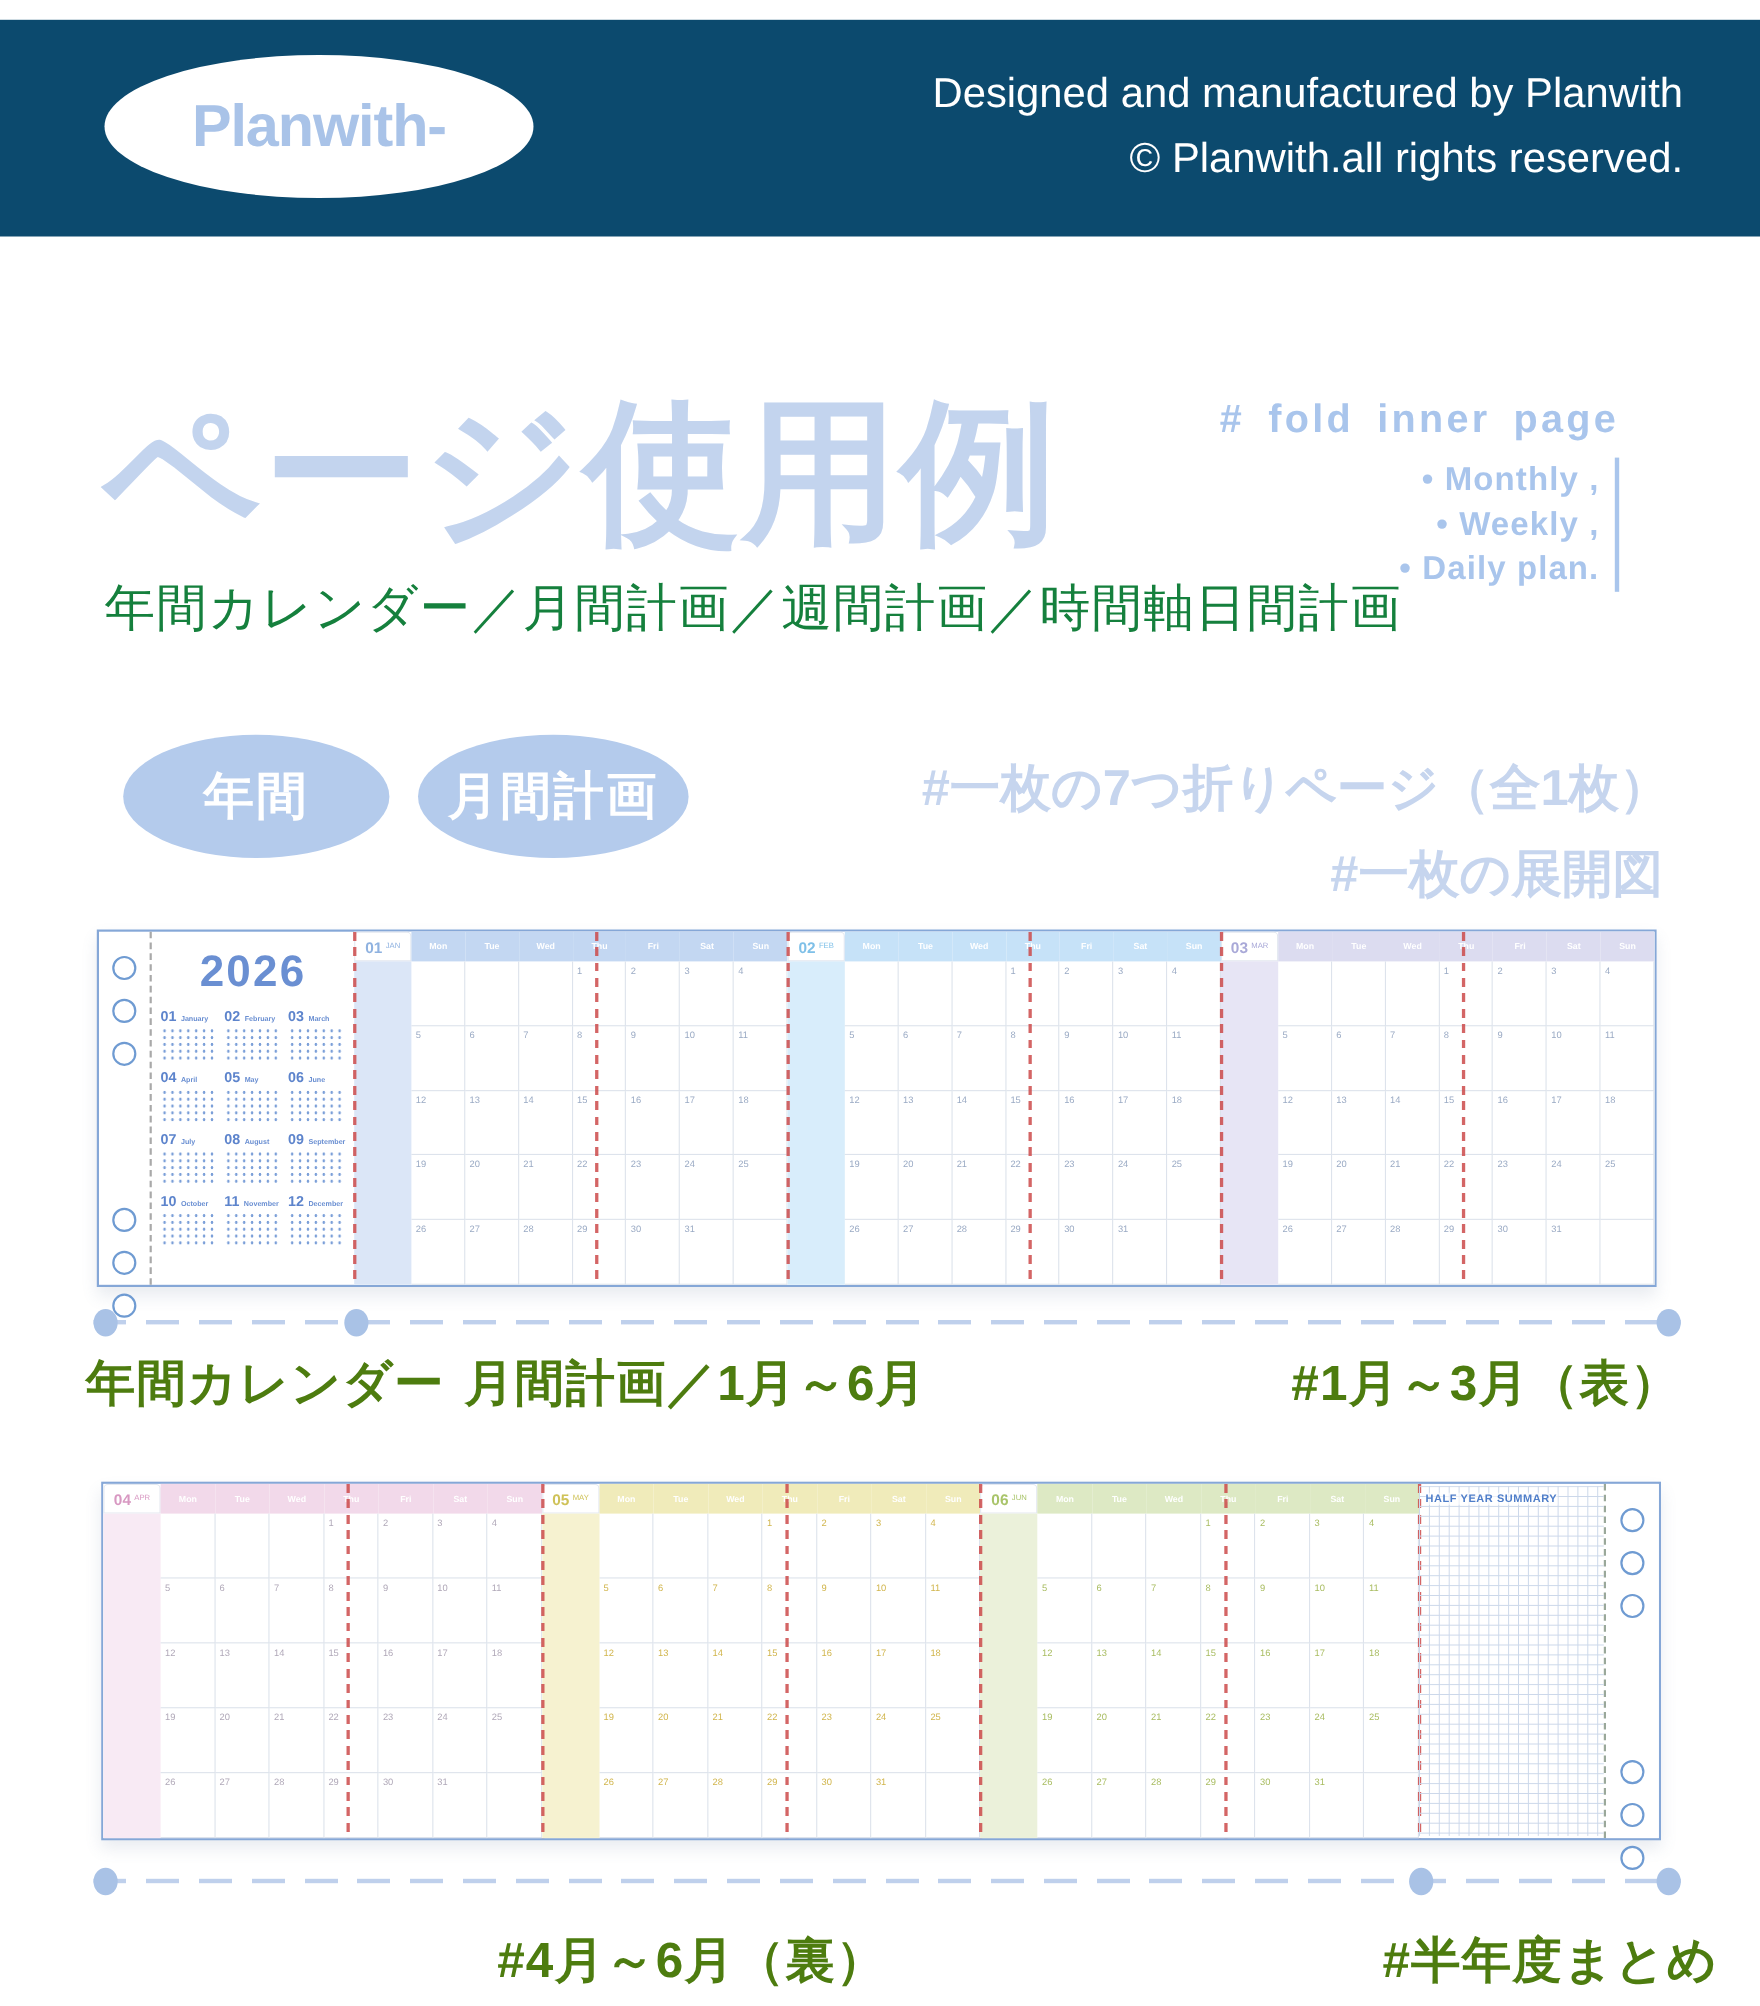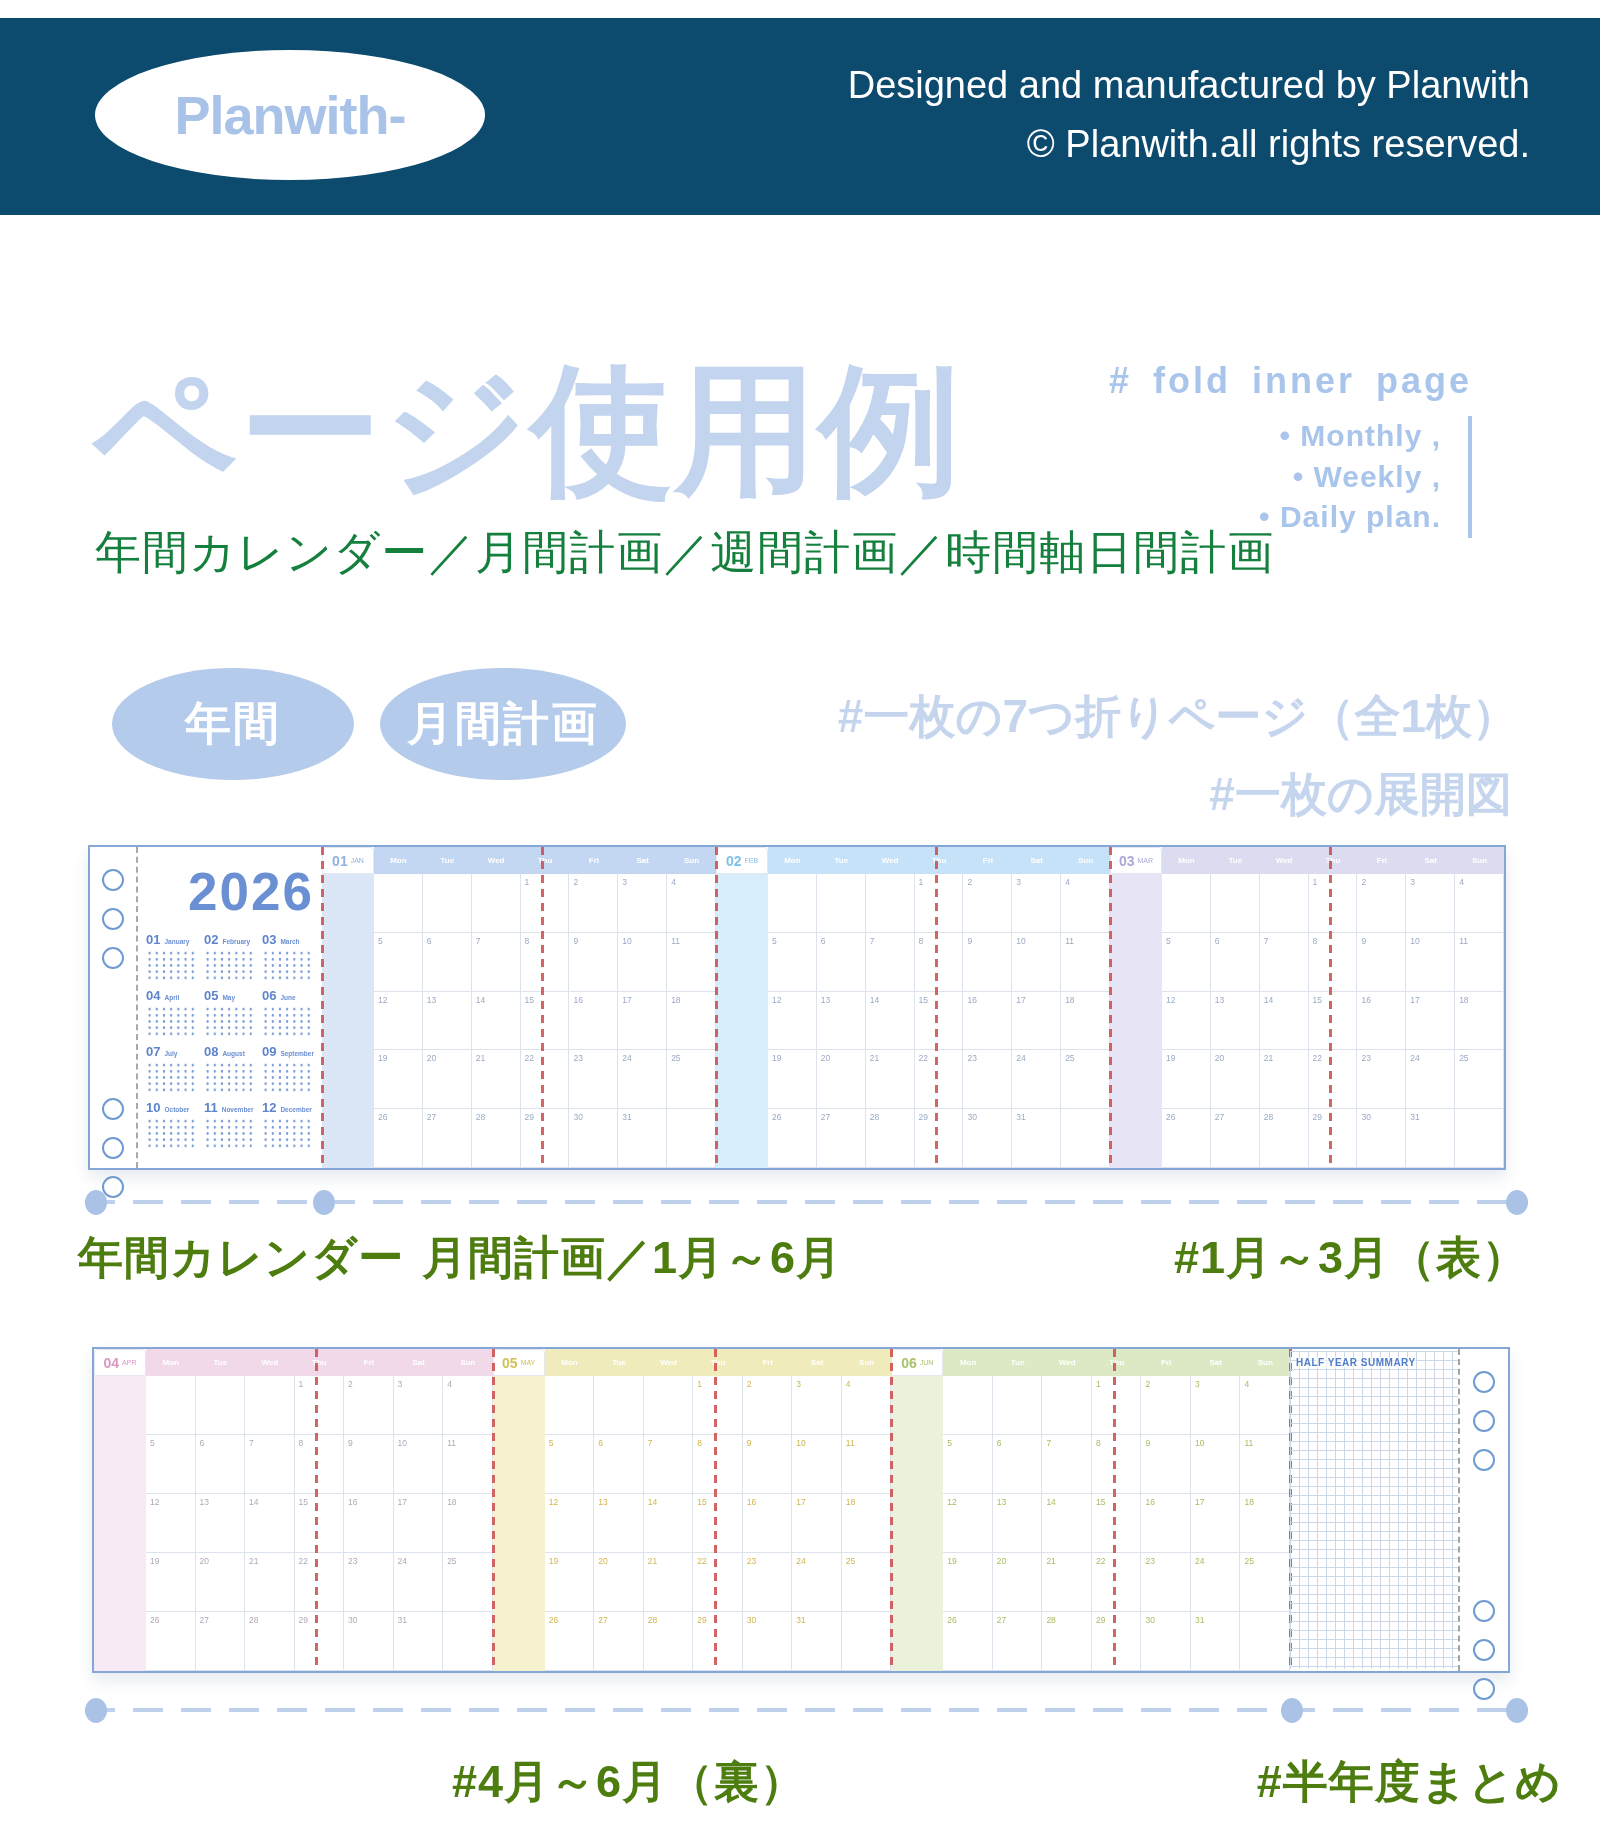--- a/index.html
+++ b/index.html
@@ -14,21 +14,21 @@
   .credit { position:absolute; right:70px; top:38px; text-align:right; color:#ffffff;
             font-size:38px; line-height:1.55; font-weight:500; }
 
   
   .hero-title { position:absolute; left:92px; top:352px; font-size:142px; font-weight:bold;
                 color:#c3d4ee; letter-spacing:2px; line-height:1.1; }
   .hero-subtitle { position:absolute; left:95px; top:522px; font-size:46px; font-weight:normal;
                    color:#15803d; letter-spacing:1px; }
   .fold-note { position:absolute; right:128px; top:360px; text-align:right; color:#a9c5ec; }
   .fold-note-title { font-size:36px; font-weight:bold; letter-spacing:3px; word-spacing:8px; }
-  .fold-note-items { margin-top:14px; padding-right:27px; border-right:4px solid #a9c5ec; }
+  .fold-note-items { margin-top:14px; padding-right:14px; border-right:4px solid #a9c5ec; }
   .fold-note-item { font-size:30px; font-weight:bold; letter-spacing:1px; line-height:1.35; }
 
   
   .badge { position:absolute; top:668px; height:112px; background:#b4cbec; border-radius:50%;
            display:flex; align-items:center; justify-content:center; color:#ffffff;
            font-size:46px; font-weight:bold; letter-spacing:2px; }
   .badge.b1 { left:112px; width:242px; }
   .badge.b2 { left:380px; width:246px; }
   .note-fold  { position:absolute; right:82px; top:686px; font-size:46px; font-weight:bold; color:#c6d5ee; }
   .note-unfold{ position:absolute; right:88px; top:764px; font-size:46px; font-weight:bold; color:#c6d5ee; }
@@ -39,21 +39,21 @@
   .strip1 { left:88px;  top:845px;  width:1418px; height:325px; }
   .strip2 { left:92px;  top:1347px; width:1418px; height:326px; }
 
   
   .ypanel { position:relative; width:232px; height:100%; display:flex; }
   .holes { width:46px; display:flex; flex-direction:column; align-items:center; padding-top:22px; }
   .hole { width:22px; height:22px; border-radius:50%; border:2.5px solid #6f9bd2; background:#fff; margin-bottom:17px; flex:none; }
   .hole:nth-child(4) { margin-top:112px; }
   .y-dash { width:0; border-left:2px dashed #a9a9a9; height:100%; }
   .y-content { flex:1; padding:14px 8px 6px 8px; }
-  .y-year { text-align:right; font-size:53px; font-weight:bold; color:#6a8fd2; letter-spacing:2px; }
+  .y-year { text-align:center; font-size:40px; font-weight:bold; color:#6a8fd2; letter-spacing:2px; }
   .y-grid { margin-top:10px; display:grid; grid-template-columns:repeat(3,1fr); gap:8px 6px; }
   .mini-month { }
   .mm-head { display:flex; align-items:baseline; gap:4px; }
   .mm-num { font-size:13px; font-weight:bold; color:#5d84cc; }
   .mm-name { font-size:6.5px; font-weight:bold; color:#6a8fd2; }
   .mm-dots { margin-top:3px; width:50px; height:30px;
              background-image:radial-gradient(circle,#7b9fd8 1.1px,transparent 1.45px);
              background-size:7.2px 6.2px; }
 
   

